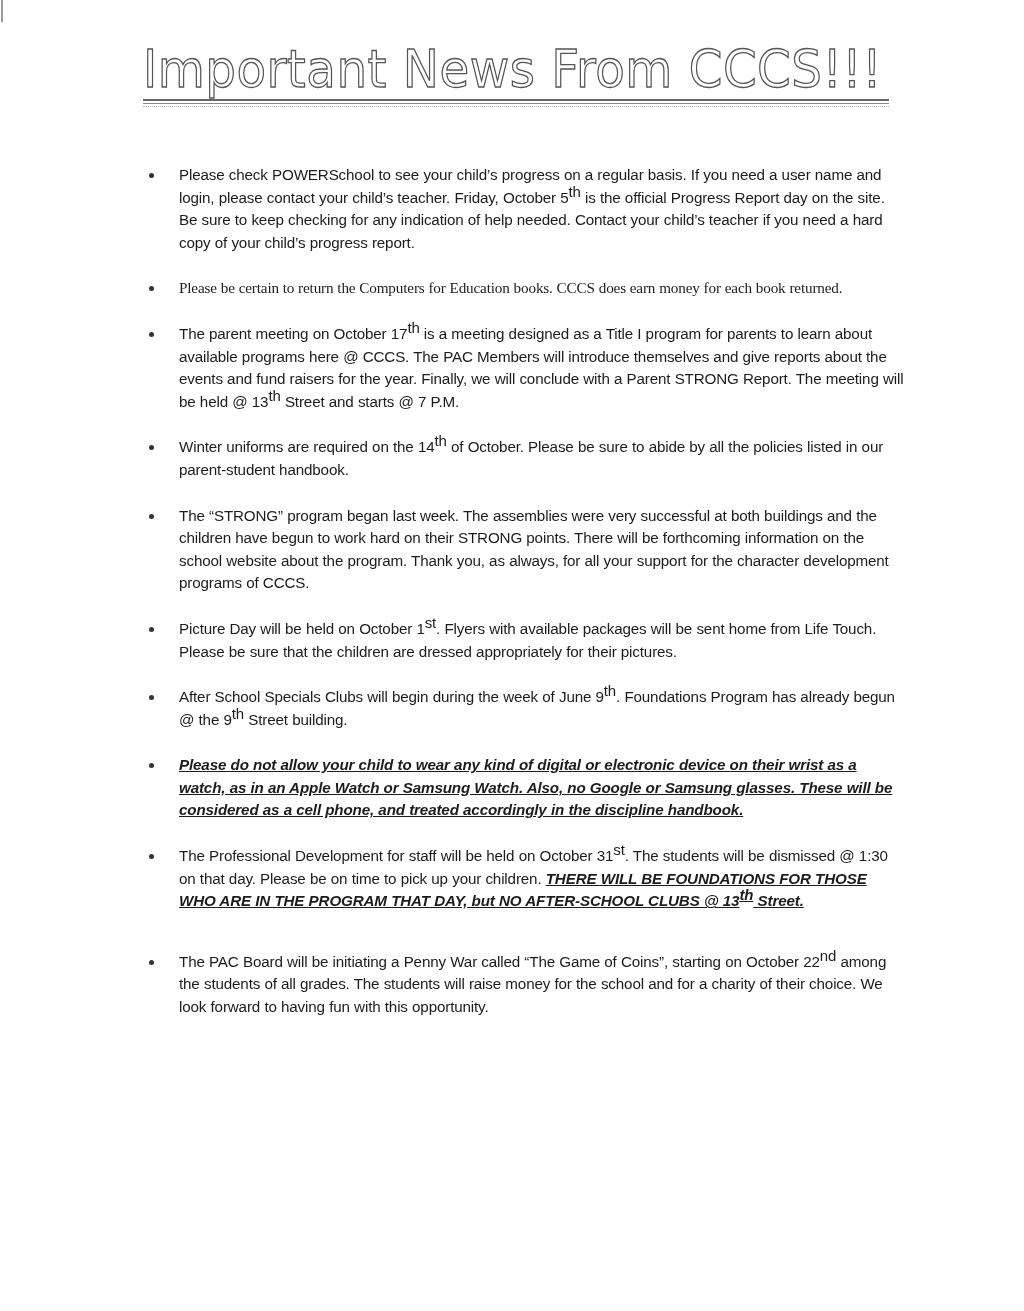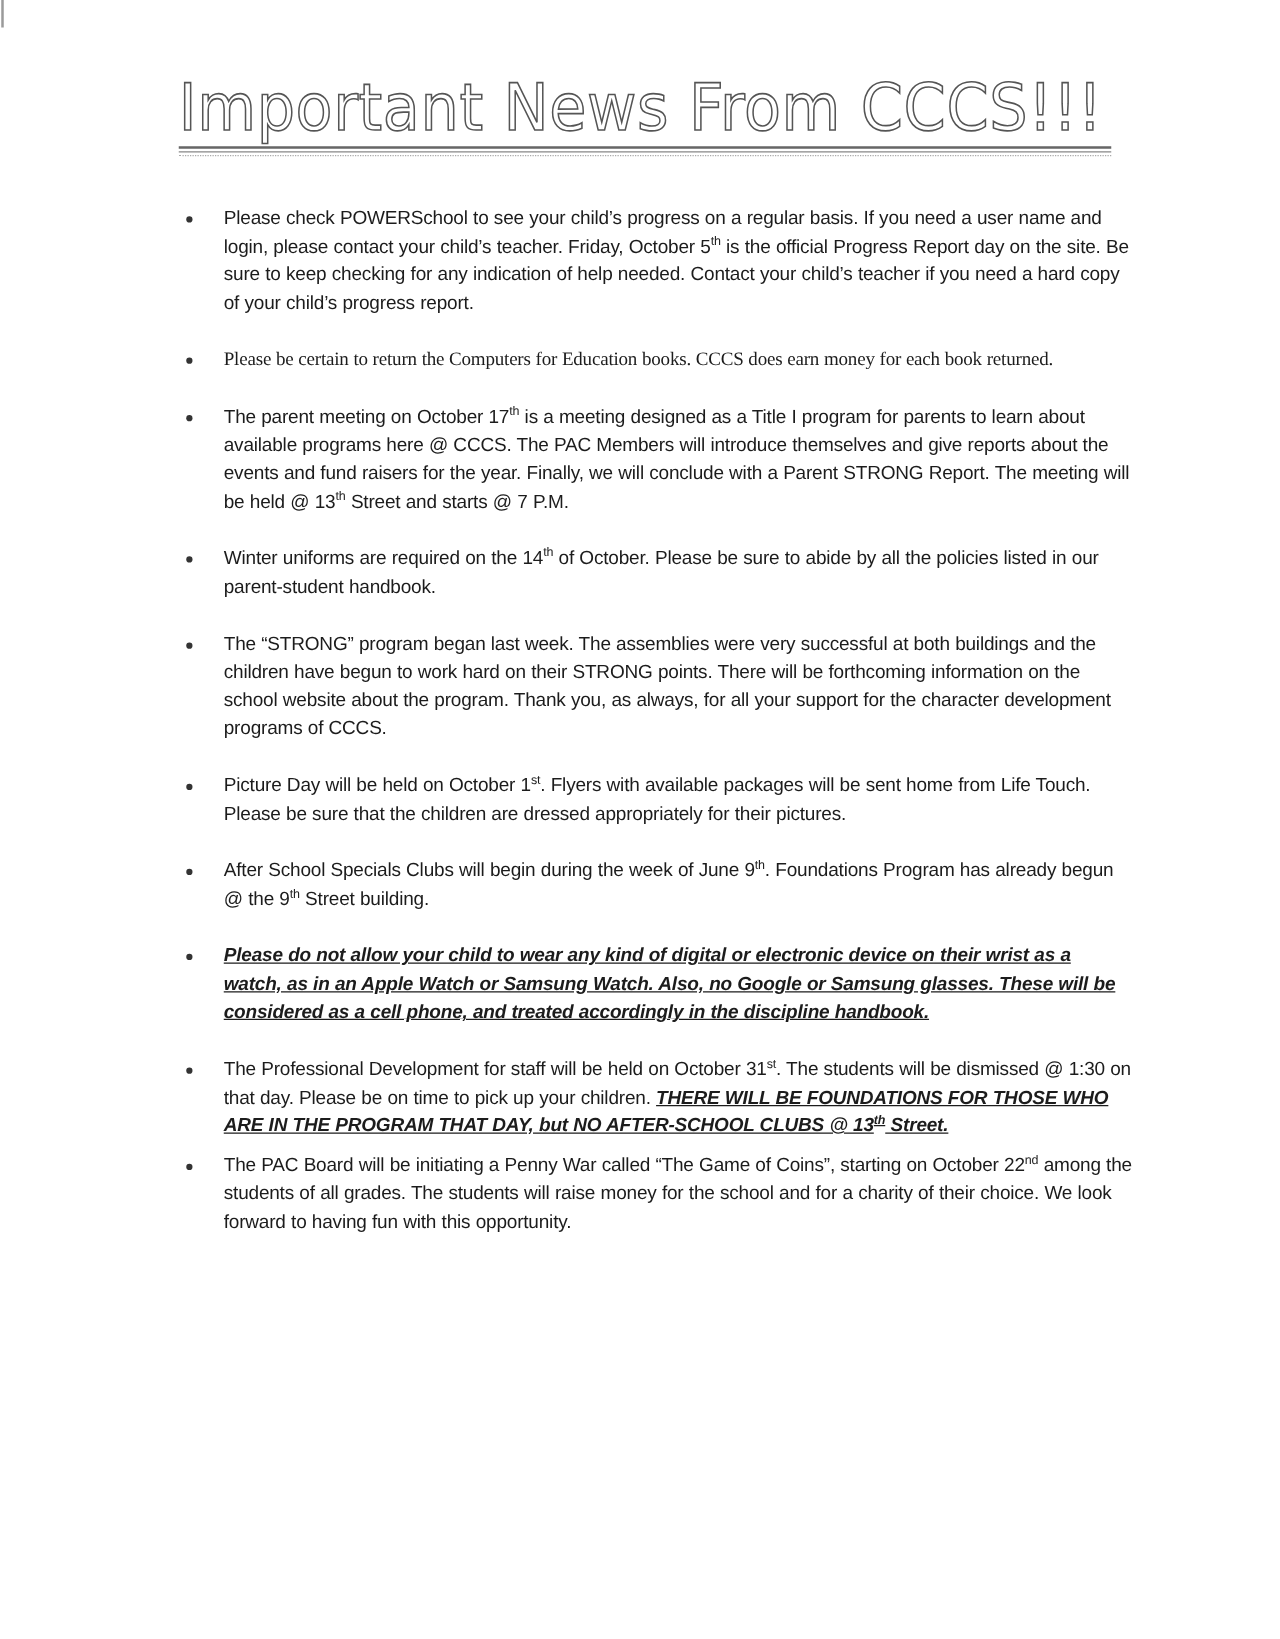--- a/index.html
+++ b/index.html
@@ -19,21 +19,21 @@
       position: absolute;
       left: 1px;
       top: 0;
       width: 2px;
       height: 22px;
       background: #9a9a9a;
     }
     .title-wrap {
       position: absolute;
       left: 143px;
-      top: 58px;
+      top: 40px;
       width: 746px;
     }
     .title {
       margin: 0;
       font-family: "DejaVu Sans", sans-serif;
       font-weight: normal;
       font-size: 52px;
       line-height: 58px;
       letter-spacing: 0.5px;
       color: #ffffff;
@@ -82,21 +82,21 @@
     }
     .bullet-text {
       display: block;
     }
     .emph {
       font-weight: bold;
       font-style: italic;
       text-decoration: underline;
     }
     sup {
-      font-size: 10px;
+      font-size: 15px;
       line-height: 0;
       vertical-align: 6px;
     }
     .leaf-img {
       display: inline-block;
       width: 72px;
       height: 60px;
       background: #2a2a2a;
       vertical-align: -2px;
       margin-left: 4px;
@@ -165,17 +165,17 @@
       <span class="bullet-text"><span>After School Specials Clubs will begin during the week of June 9</span><sup>th</sup><span>.  Foundations Program has already begun @ the 9</span><sup>th</sup><span> Street building.</span></span>
     </li>
     <li class="bullet" style="margin-top: 23px;">
       <span class="bullet-dot"></span>
       <span class="bullet-text"><span class="emph">Please do not allow your child to wear any kind of digital or electronic device on their wrist as a watch, as in an Apple Watch or Samsung Watch.  Also, no Google or Samsung glasses. These will be considered as a cell phone, and treated accordingly in the discipline handbook.</span></span>
     </li>
     <li class="bullet" style="margin-top: 23px;">
       <span class="bullet-dot"></span>
       <span class="bullet-text"><span>The Professional Development for staff will be held on October 31</span><sup>st</sup><span>.  The students will be dismissed @ 1:30 on that day.  Please be on time to pick up your children.  </span><span class="emph">THERE WILL BE FOUNDATIONS FOR THOSE WHO ARE IN THE PROGRAM THAT DAY, but NO AFTER-SCHOOL CLUBS @ 13</span><sup class="emph">th</sup><span class="emph"> Street.</span></span>
     </li>
-    <li class="bullet" style="margin-top: 9px;">
+    <li class="bullet" style="margin-top: 38px;">
       <span class="bullet-dot"></span>
       <span class="bullet-text"><span>The PAC Board will be initiating a Penny War called “The Game of Coins”, starting on October 22</span><sup>nd</sup><span> among the students of all grades.  The students will raise money for the school and for a charity of their choice.  We look forward to having fun with this opportunity.</span></span>
     </li>
   </ul>
 
 </body></html>

